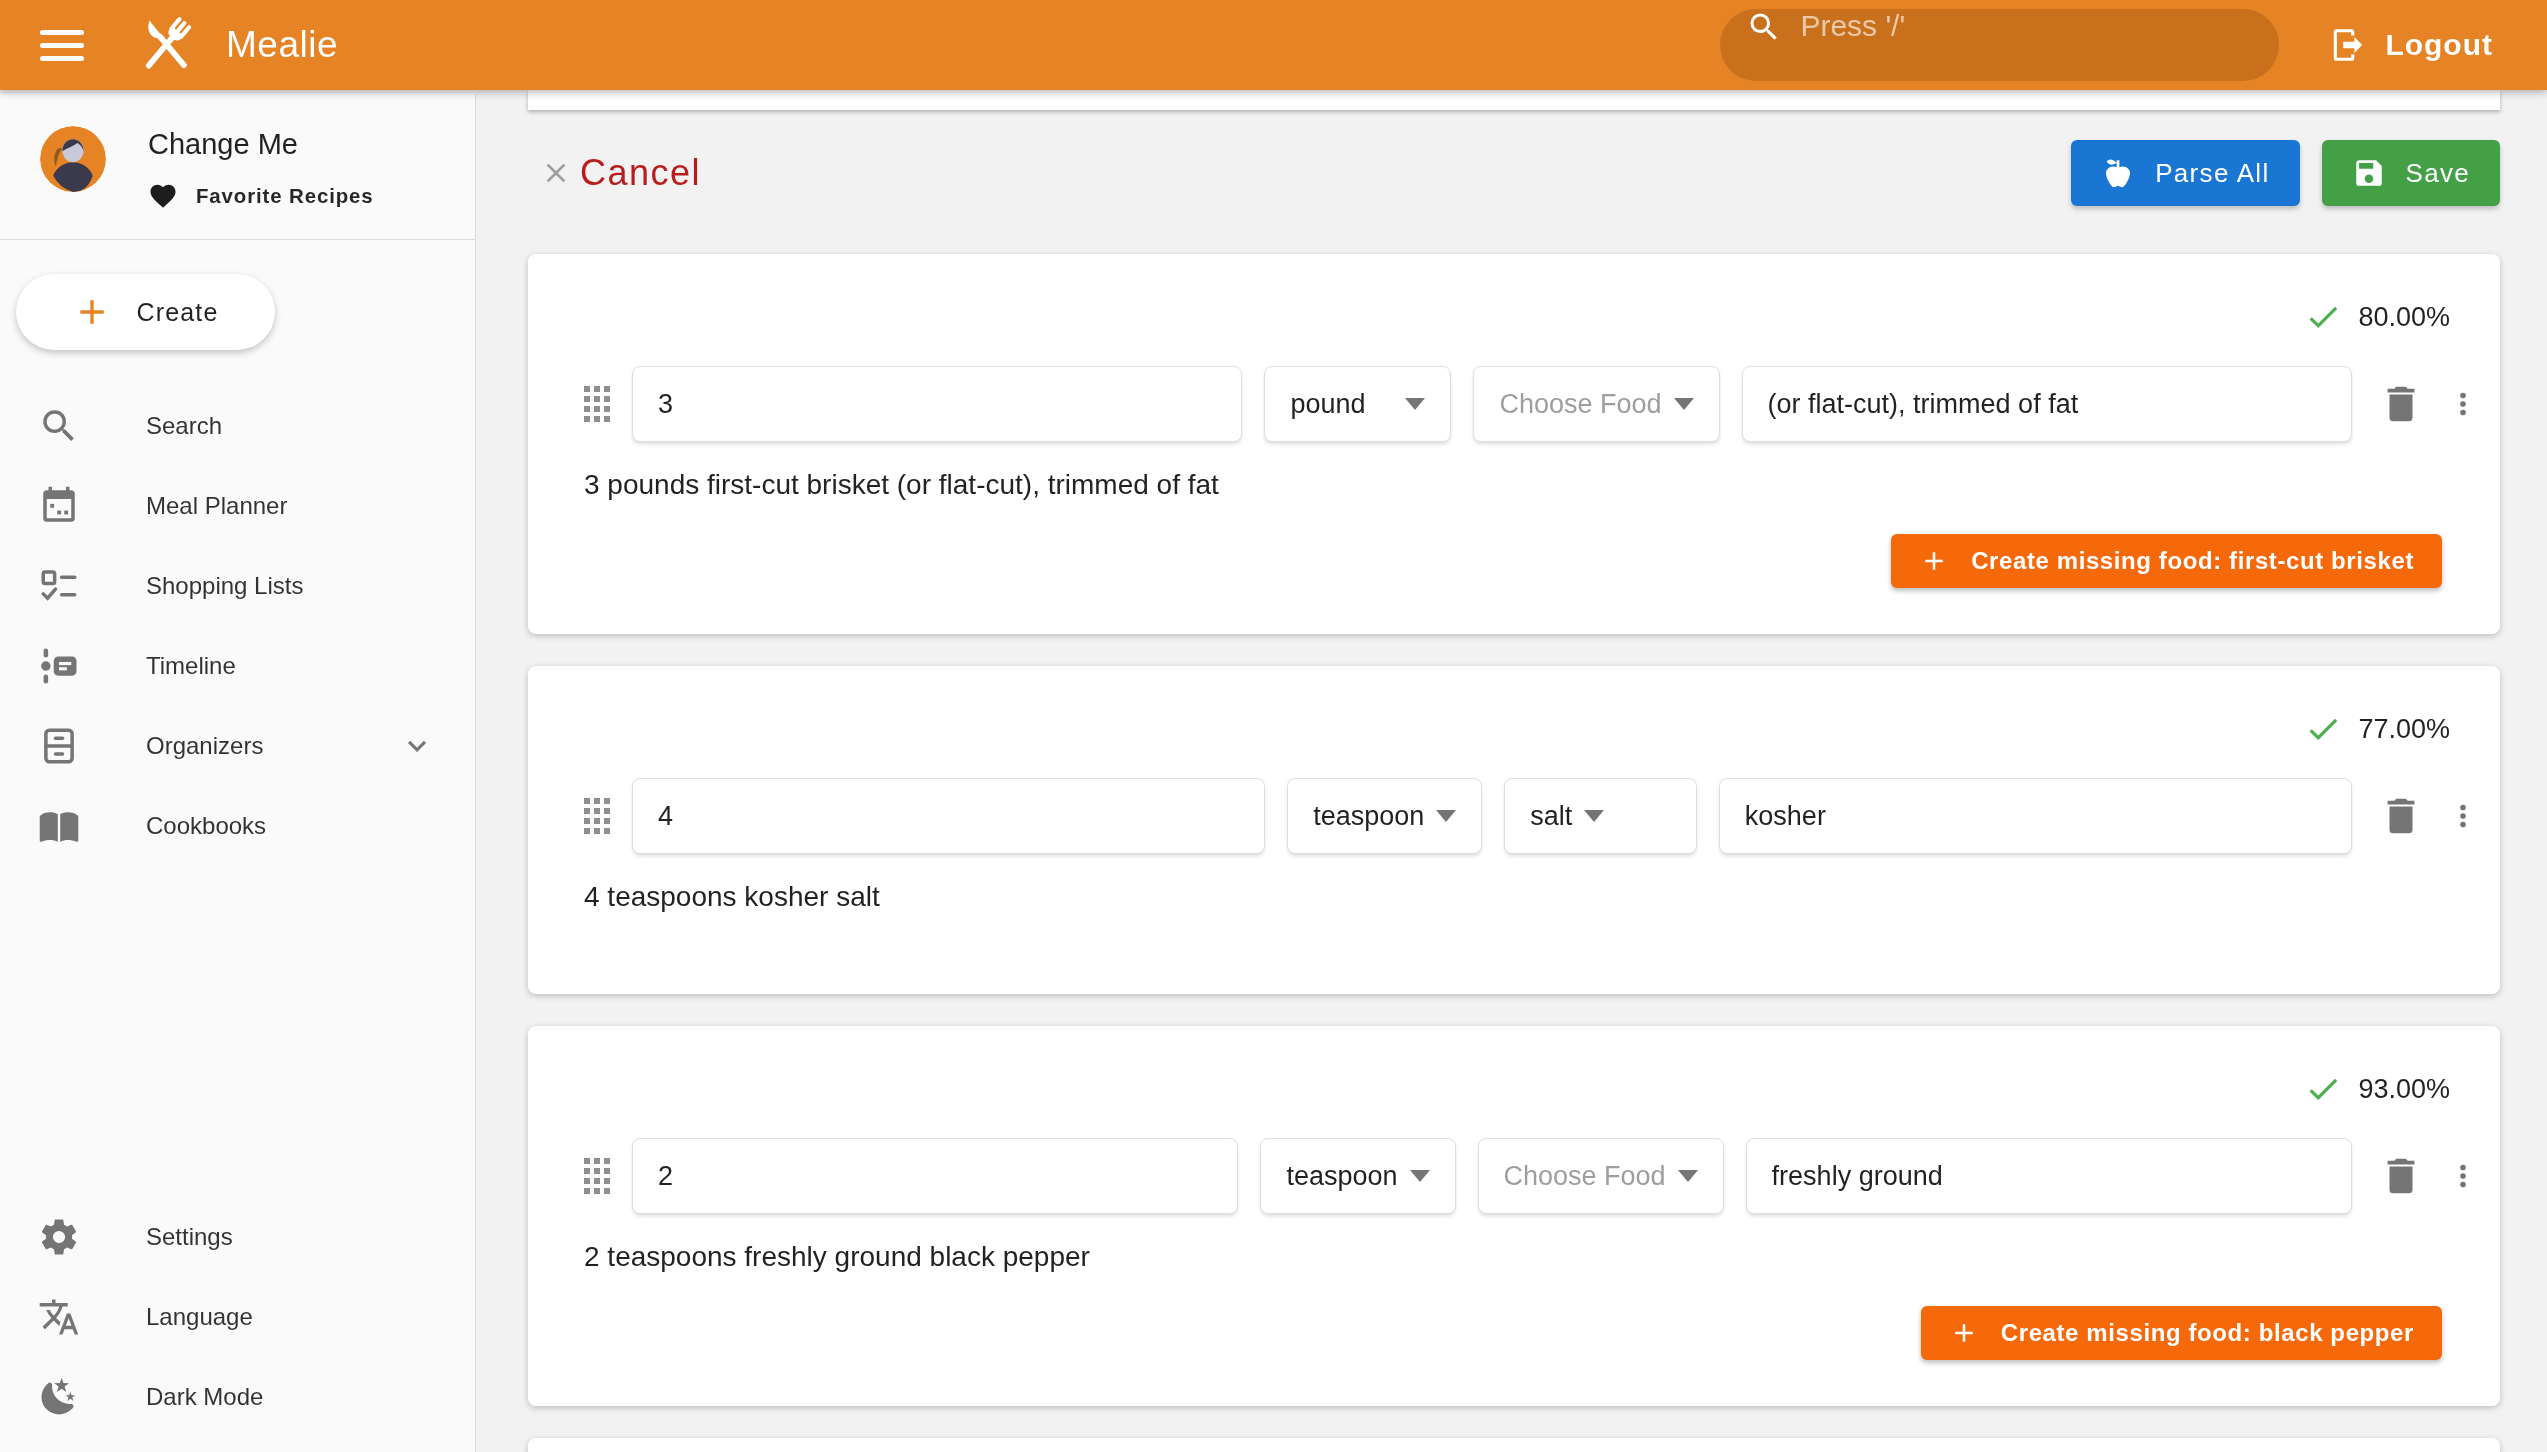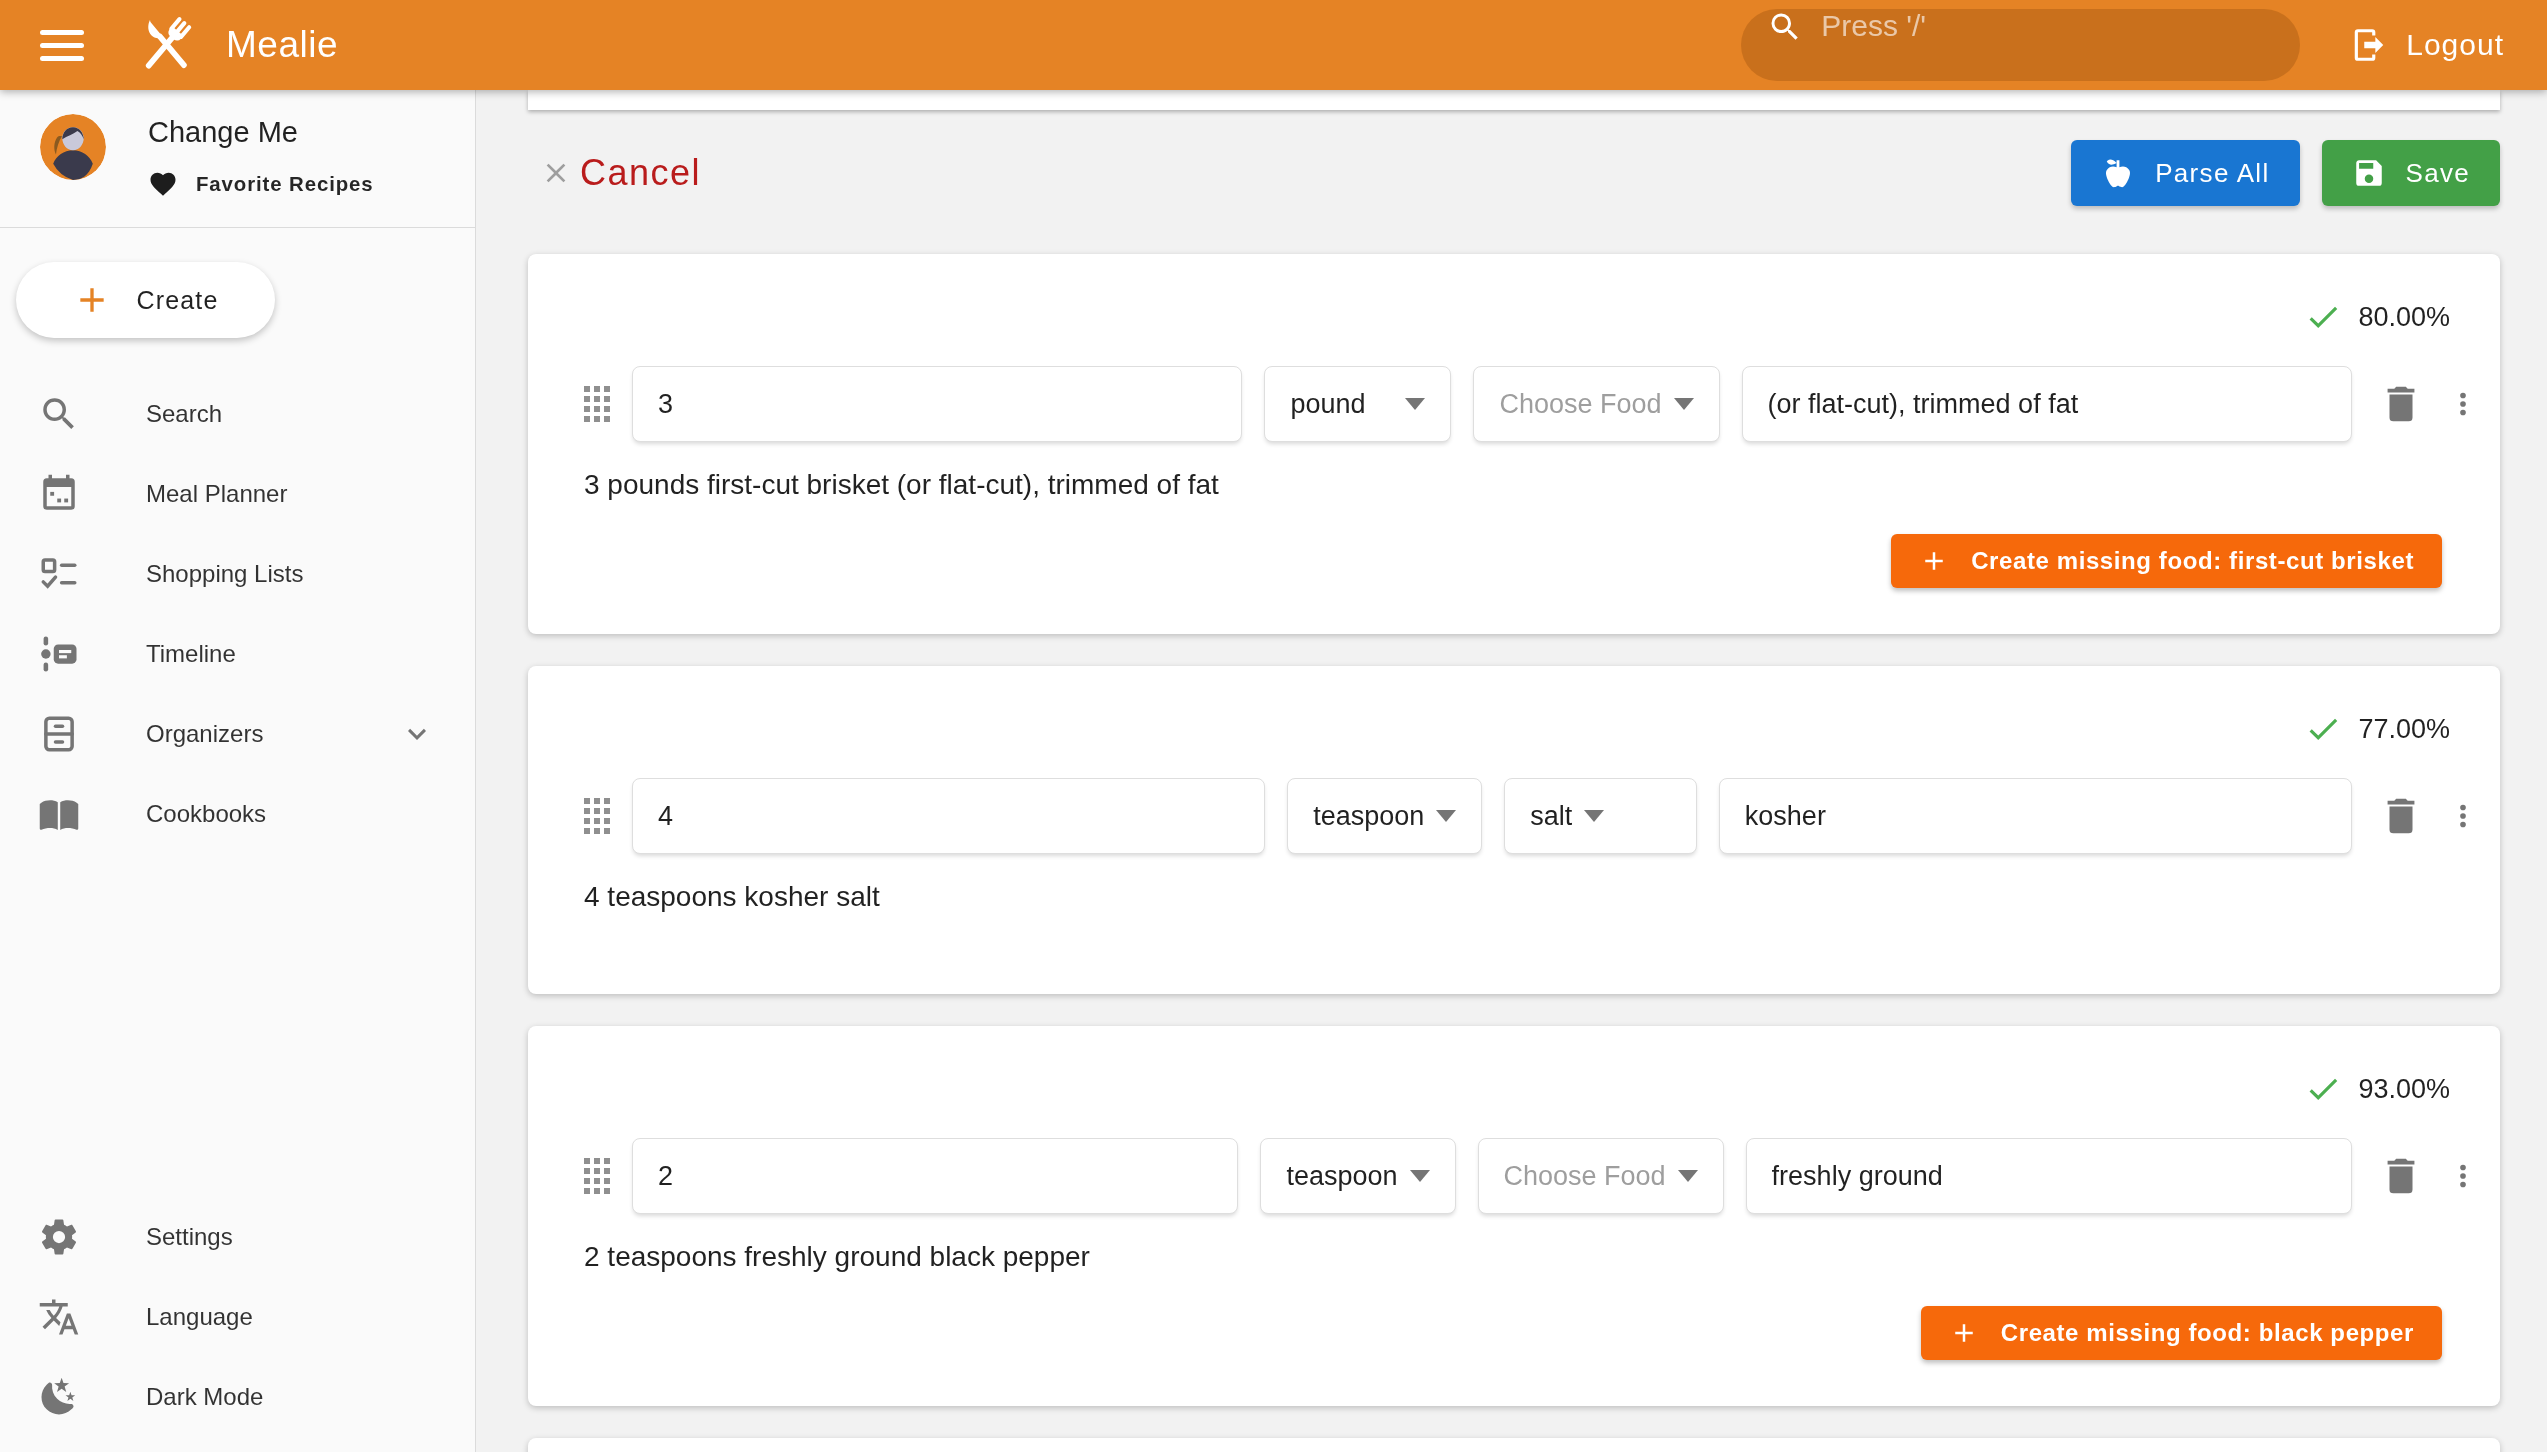--- a/index.html
+++ b/index.html
@@ -22,26 +22,26 @@
   .hamburger span{display:block;height:5px;border-radius:2.5px;background:#fff}
   .logo{margin-left:44px;width:76px;height:76px;display:flex;color:#fff}
   .app-title{color:#fff;font-size:37px;font-weight:400;margin-left:22px;letter-spacing:0.5px}
   .top-spacer{flex:1}
   .search-pill{width:559px;height:72px;border-radius:36px;background:var(--search-pill);
     display:flex;align-items:flex-start;padding:0 26px;margin-right:50px;color:#fff}
   .search-pill svg{width:36px;height:36px;flex:none}
   .search-input{background:transparent;border:0;outline:0;color:#fff;font-size:30px;margin-left:18px;
     width:100%;font-family:inherit}
   .search-input::placeholder{color:rgba(255,255,255,.62)}
-  .logout-btn{display:flex;align-items:center;gap:18px;color:#fff;font-size:30px;font-weight:400;
-    letter-spacing:1px;background:none;border:0;font-family:inherit;cursor:pointer;margin-right:13px}
+  .logout-btn{display:flex;align-items:center;gap:18px;color:#fff;font-size:30px;font-weight:700;
+    letter-spacing:1px;background:none;border:0;font-family:inherit;cursor:pointer;margin-right:24px}
   .logout-btn svg{width:38px;height:38px}
 
   
-  .sidebar{position:absolute;top:82px;left:0;bottom:0;width:476px;background:#FAFAFA;
+  .sidebar{position:absolute;top:94px;left:0;bottom:0;width:476px;background:#FAFAFA;
     border-right:1px solid rgba(0,0,0,.12);display:flex;flex-direction:column;z-index:20}
   .user-row{display:flex;align-items:flex-start;padding:32px 20px 28px 40px;cursor:pointer}
   .avatar{width:66px;height:66px;border-radius:50%;flex:none;overflow:hidden}
   .avatar svg{width:100%;height:100%;display:block}
   .user-info{margin-left:42px;padding-top:2px}
   .user-name{font-size:29px;color:rgba(0,0,0,.87)}
   .fav-row{display:flex;align-items:center;gap:18px;margin-top:20px;cursor:pointer;color:#1d1d1d}
   .fav-row svg{width:30px;height:30px}
   .fav-label{font-size:20.4px;font-weight:600;letter-spacing:0.9px;color:rgba(0,0,0,.85)}
   .sidebar-divider{height:1px;background:rgba(0,0,0,.12)}

